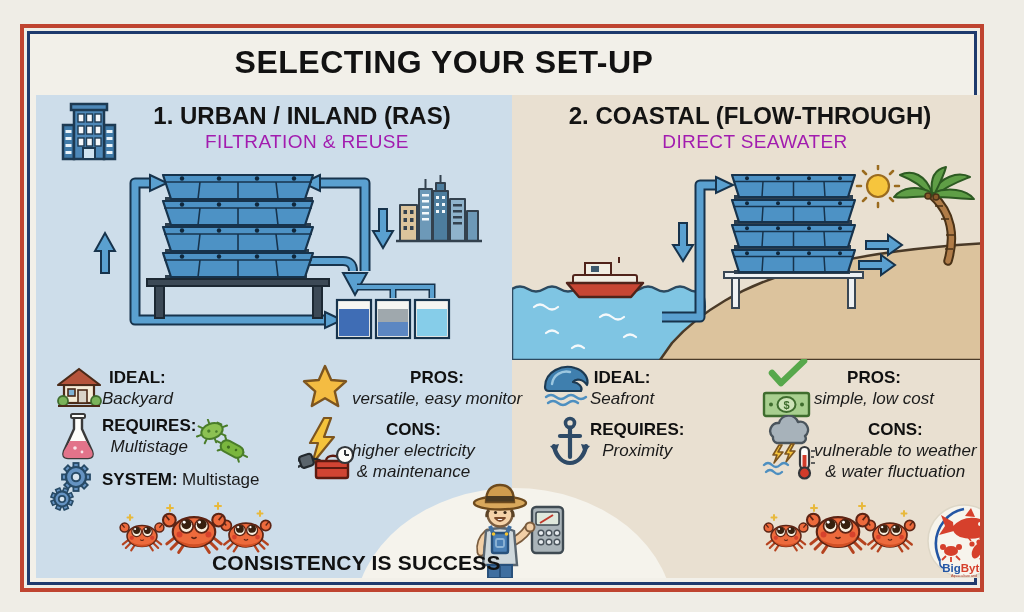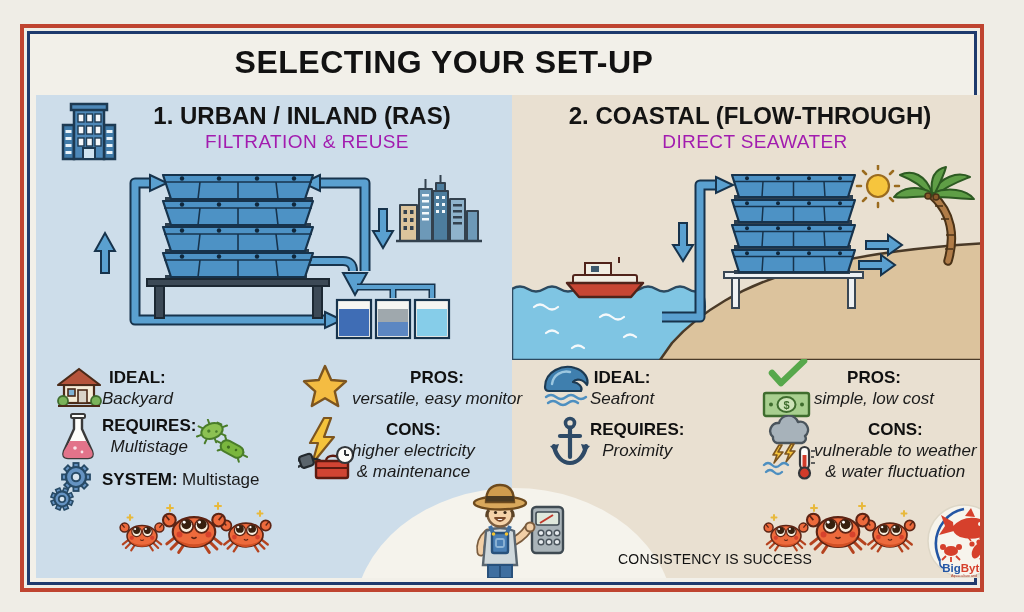--- a/index.html
+++ b/index.html
@@ -18,22 +18,22 @@
   .p-right{left:476px;background:#e9e0d1;}
   .headblock{position:absolute;text-align:center;}
   .h1{font-size:24px;font-weight:700;color:#131313;line-height:28px;}
   .h2{font-size:19px;font-weight:400;color:#a21caf;line-height:24px;letter-spacing:.4px;margin-left:10px;}
   .detail{position:absolute;text-align:center;}
   .lbl{font-weight:700;font-size:17px;line-height:21px;color:#101010;}
   .val{font-weight:400;font-size:17px;line-height:21px;color:#1b1b1b;white-space:nowrap;font-style:italic;}
   .inline-val{font-weight:400;font-size:17px;color:#1b1b1b;}
   .ellipse{position:absolute;left:318px;top:393px;width:320px;height:260px;
            background:#f5f3ec;border-radius:50%;}
-  .slogan{position:absolute;left:176px;top:456px;width:600px;text-align:right;
-          font-size:14px;font-weight:400;color:#111;letter-spacing:.2px;}
+  .slogan{position:absolute;left:176px;top:456px;width:600px;text-align:left;
+          font-size:21px;font-weight:700;color:#111;letter-spacing:.2px;}
   svg{display:block}
 </style>
 </head>
 <body>
 
 <svg style="position:absolute;width:0;height:0" aria-hidden="true">
   <defs>
     <g id="crab">
       <circle cx="-29" cy="-14" r="7.5" fill="#ed6a3c" stroke="#5d2414" stroke-width="2.5"></circle>
       <path d="M-34,-20 L-29,-14" stroke="#5d2414" stroke-width="2" fill="none"></path>

